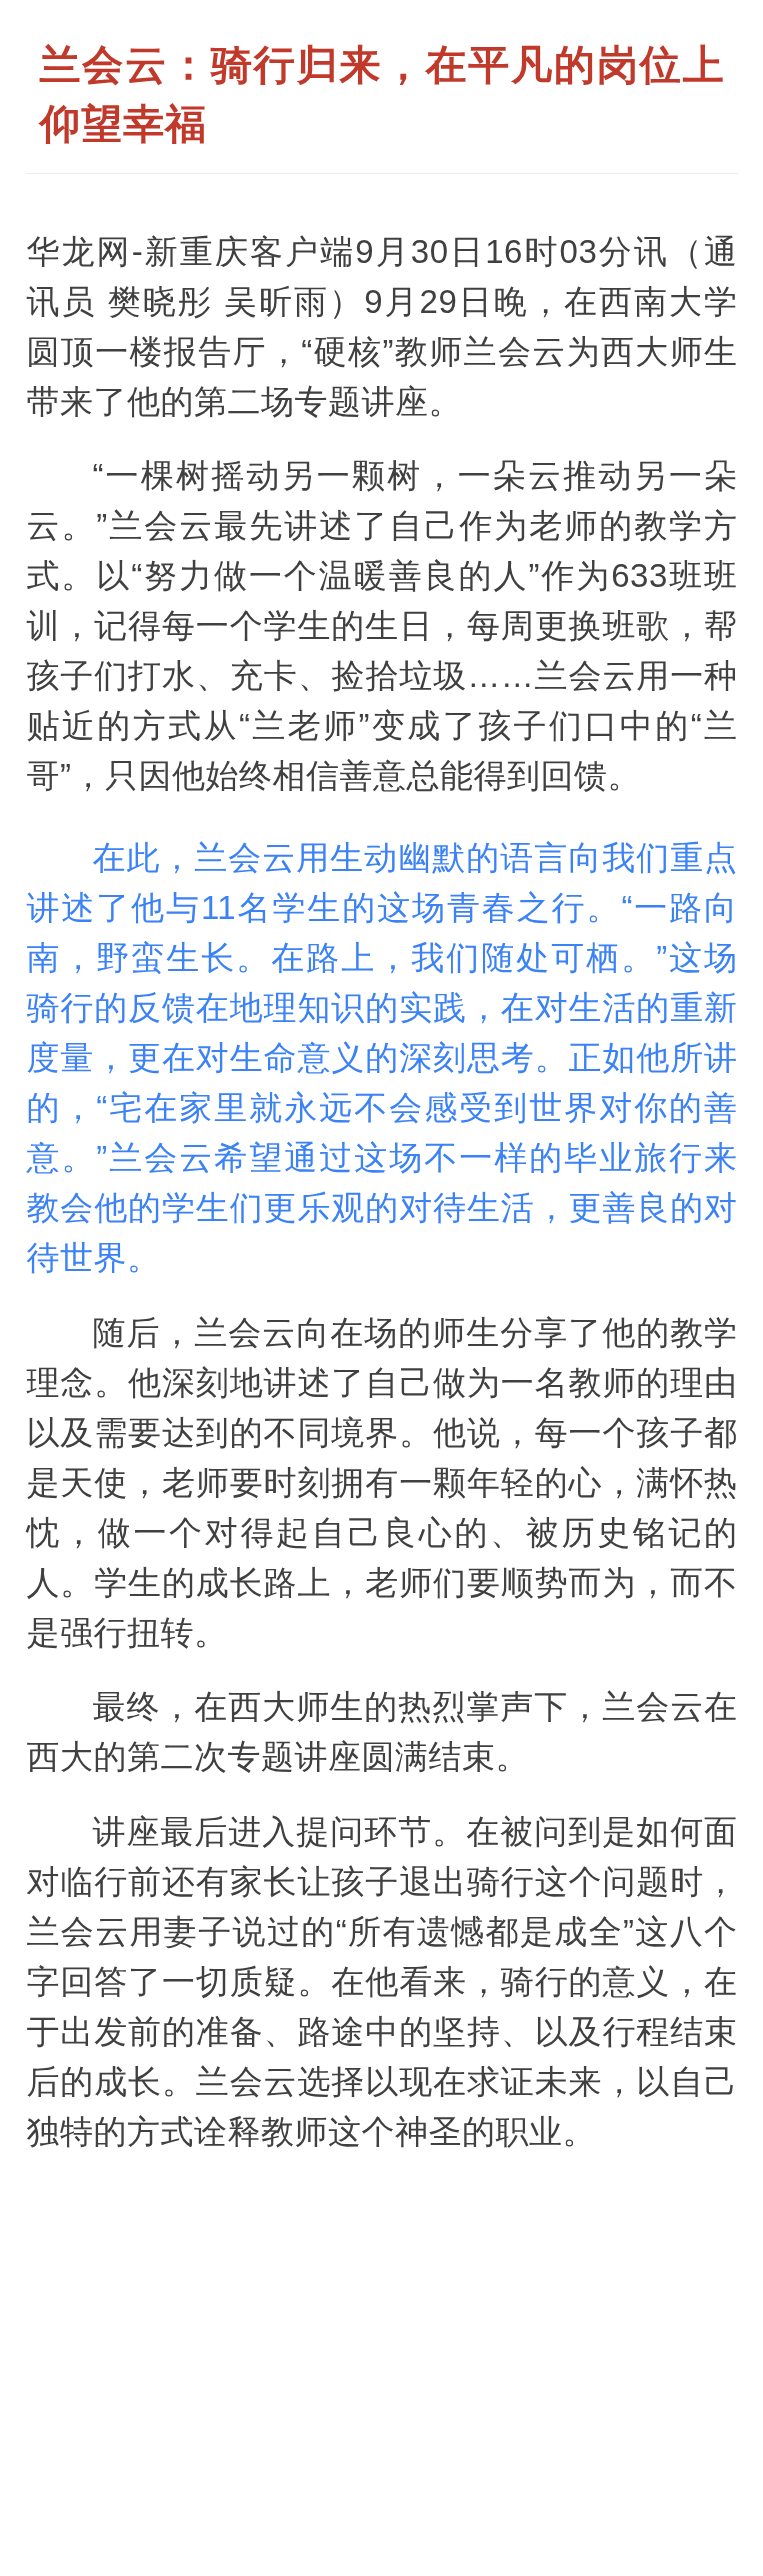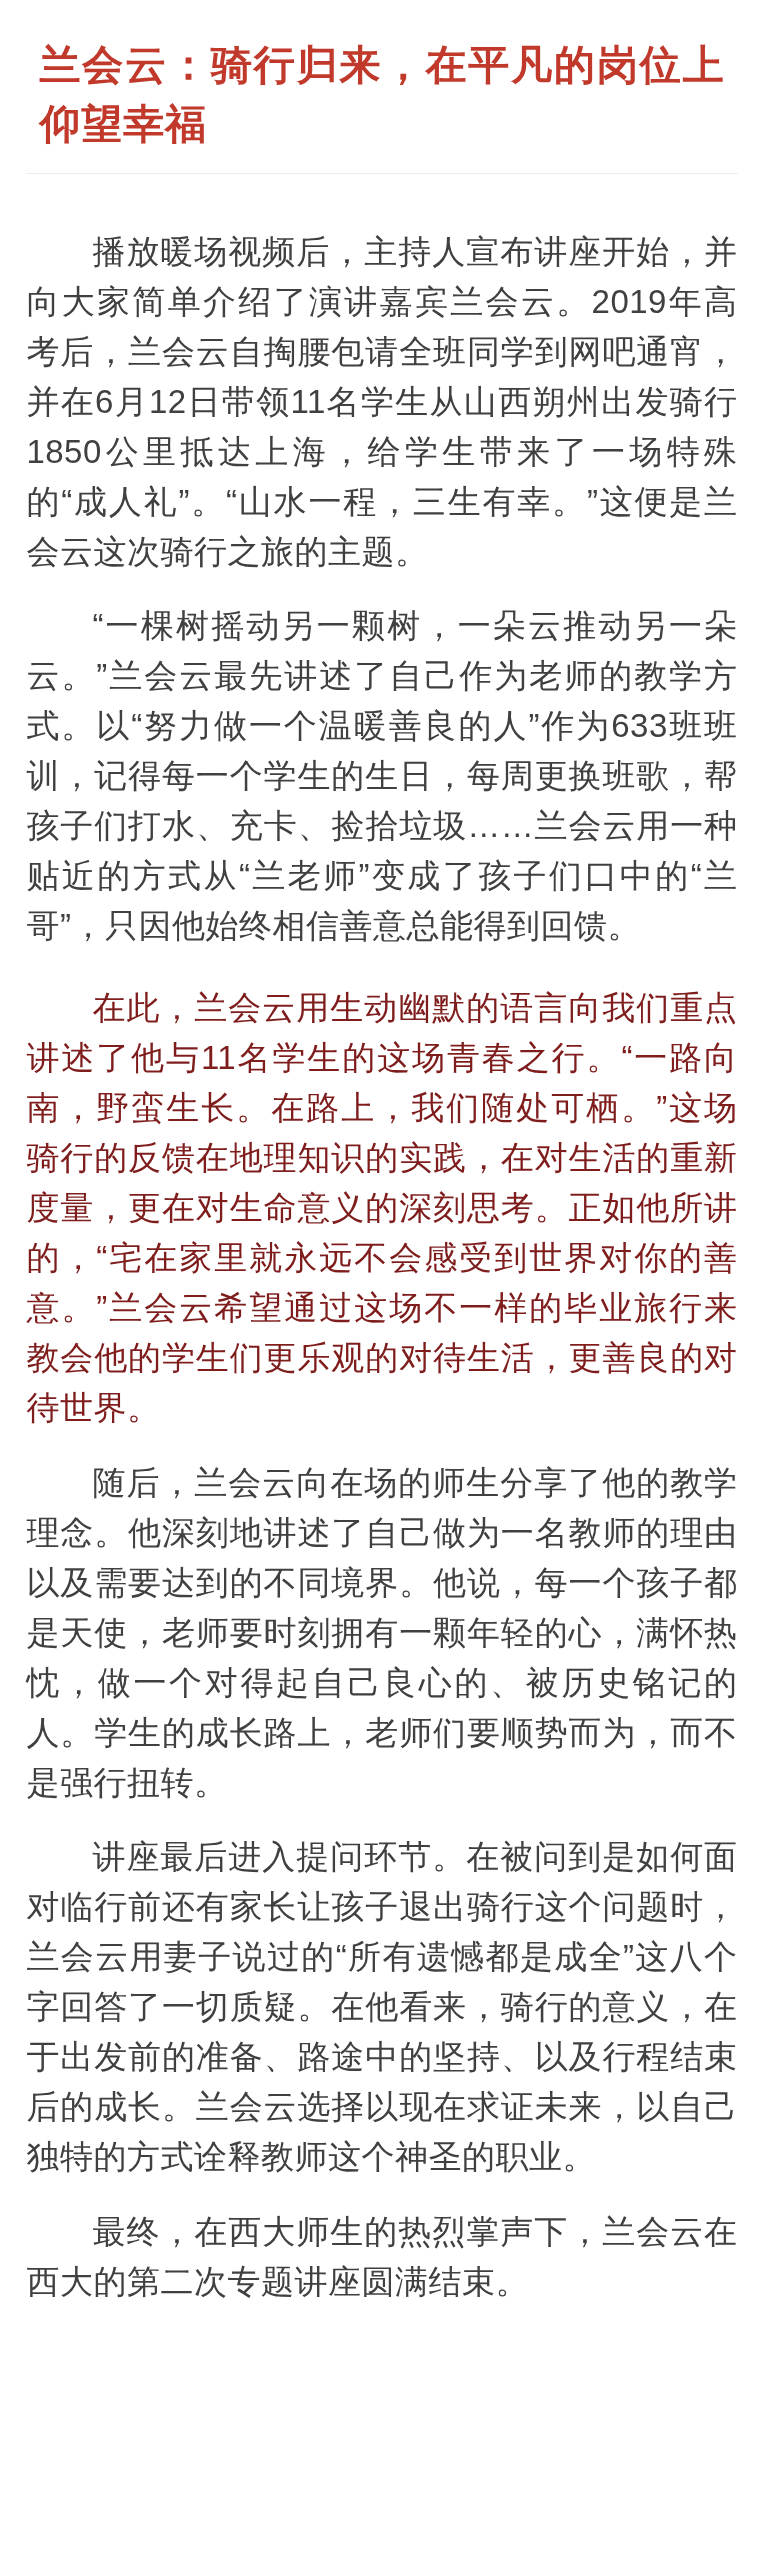--- a/index.html
+++ b/index.html
@@ -59,22 +59,22 @@
 <body>
 
 <div class="page">
 
   <h1 class="article-title" style="color: rgb(192, 57, 43);">兰会云：骑行归来，在平凡的岗位上仰望幸福</h1>
 
 
   <div class="divider"></div>
 
   <div class="article-body">
-    <p style="color: rgb(64, 64, 64);">播放暖场视频后，主持人宣布讲座开始，并向大家简单介绍了演讲嘉宾兰会云。2019年高考后，兰会云自掏腰包请全班同学到网吧通宵，并在6月12日带领11名学生从山西朔州出发骑行1850公里抵达上海，给学生带来了一场特殊的“成人礼”。“山水一程，三生有幸。”这便是兰会云这次骑行之旅的主题。</p>
+    <p class="first" style="color: rgb(64, 64, 64);">华龙网-新重庆客户端9月30日16时03分讯（通讯员 樊晓彤 吴昕雨）9月29日晚，在西南大学圆顶一楼报告厅，“硬核”教师兰会云为西大师生带来了他的第二场专题讲座。</p>
     <p style="color: rgb(64, 64, 64);">“一棵树摇动另一颗树，一朵云推动另一朵云。”兰会云最先讲述了自己作为老师的教学方式。以“努力做一个温暖善良的人”作为633班班训，记得每一个学生的生日，每周更换班歌，帮孩子们打水、充卡、捡拾垃圾……兰会云用一种贴近的方式从“兰老师”变成了孩子们口中的“兰哥”，只因他始终相信善意总能得到回馈。</p>
-    <p style="color: #7f1d1d; margin-top: 32px;">在此，兰会云用生动幽默的语言向我们重点讲述了他与11名学生的这场青春之行。“一路向南，野蛮生长。在路上，我们随处可栖。”这场骑行的反馈在地理知识的实践，在对生活的重新度量，更在对生命意义的深刻思考。正如他所讲的，“宅在家里就永远不会感受到世界对你的善意。”兰会云希望通过这场不一样的毕业旅行来教会他的学生们更乐观的对待生活，更善良的对待世界。</p>
+    <p style="color: #3b82f6; margin-top: 32px;">在此，兰会云用生动幽默的语言向我们重点讲述了他与11名学生的这场青春之行。“一路向南，野蛮生长。在路上，我们随处可栖。”这场骑行的反馈在地理知识的实践，在对生活的重新度量，更在对生命意义的深刻思考。正如他所讲的，“宅在家里就永远不会感受到世界对你的善意。”兰会云希望通过这场不一样的毕业旅行来教会他的学生们更乐观的对待生活，更善良的对待世界。</p>
     <p style="color: rgb(64, 64, 64);">随后，兰会云向在场的师生分享了他的教学理念。他深刻地讲述了自己做为一名教师的理由以及需要达到的不同境界。他说，每一个孩子都是天使，老师要时刻拥有一颗年轻的心，满怀热忱，做一个对得起自己良心的、被历史铭记的人。学生的成长路上，老师们要顺势而为，而不是强行扭转。</p>
+    <p style="color: rgb(64, 64, 64);">最终，在西大师生的热烈掌声下，兰会云在西大的第二次专题讲座圆满结束。</p>
     <p style="color: rgb(64, 64, 64);">讲座最后进入提问环节。在被问到是如何面对临行前还有家长让孩子退出骑行这个问题时，兰会云用妻子说过的“所有遗憾都是成全”这八个字回答了一切质疑。在他看来，骑行的意义，在于出发前的准备、路途中的坚持、以及行程结束后的成长。兰会云选择以现在求证未来，以自己独特的方式诠释教师这个神圣的职业。</p>
-    <p style="color: rgb(64, 64, 64);">最终，在西大师生的热烈掌声下，兰会云在西大的第二次专题讲座圆满结束。</p>
   </div>
 
 </div>
 
 
 </body></html>

